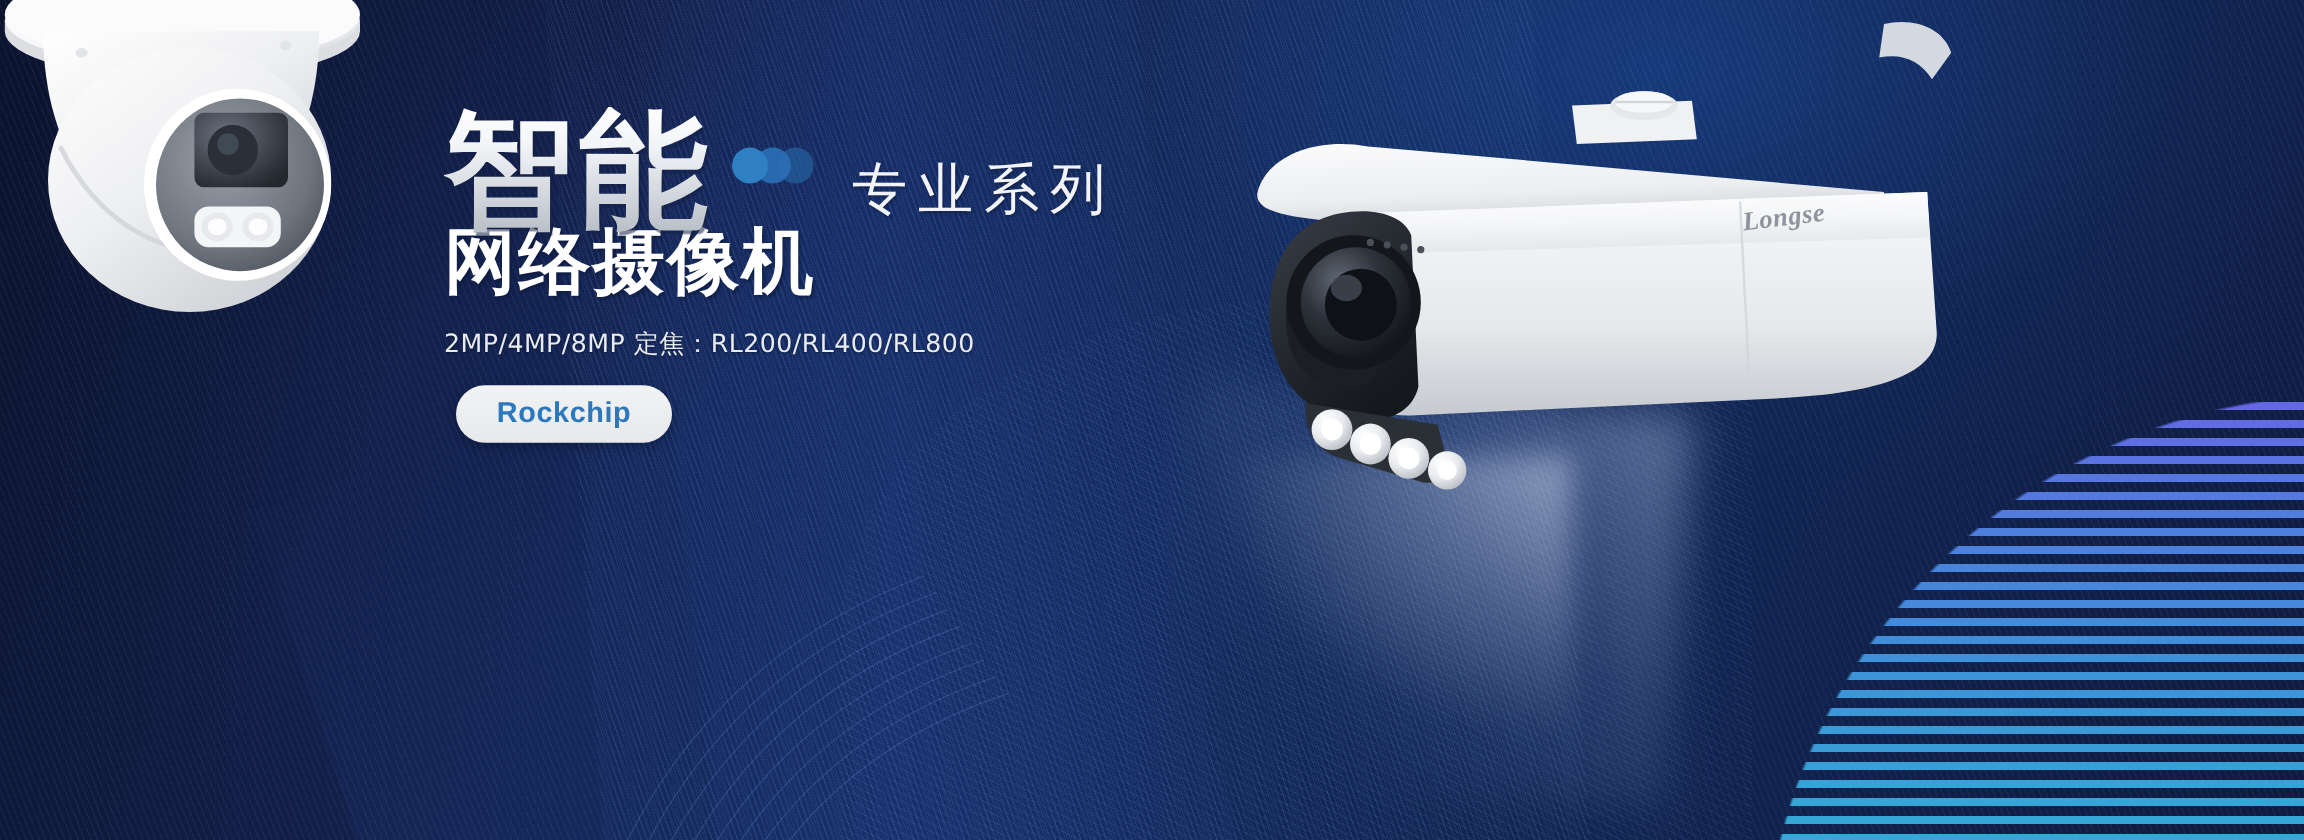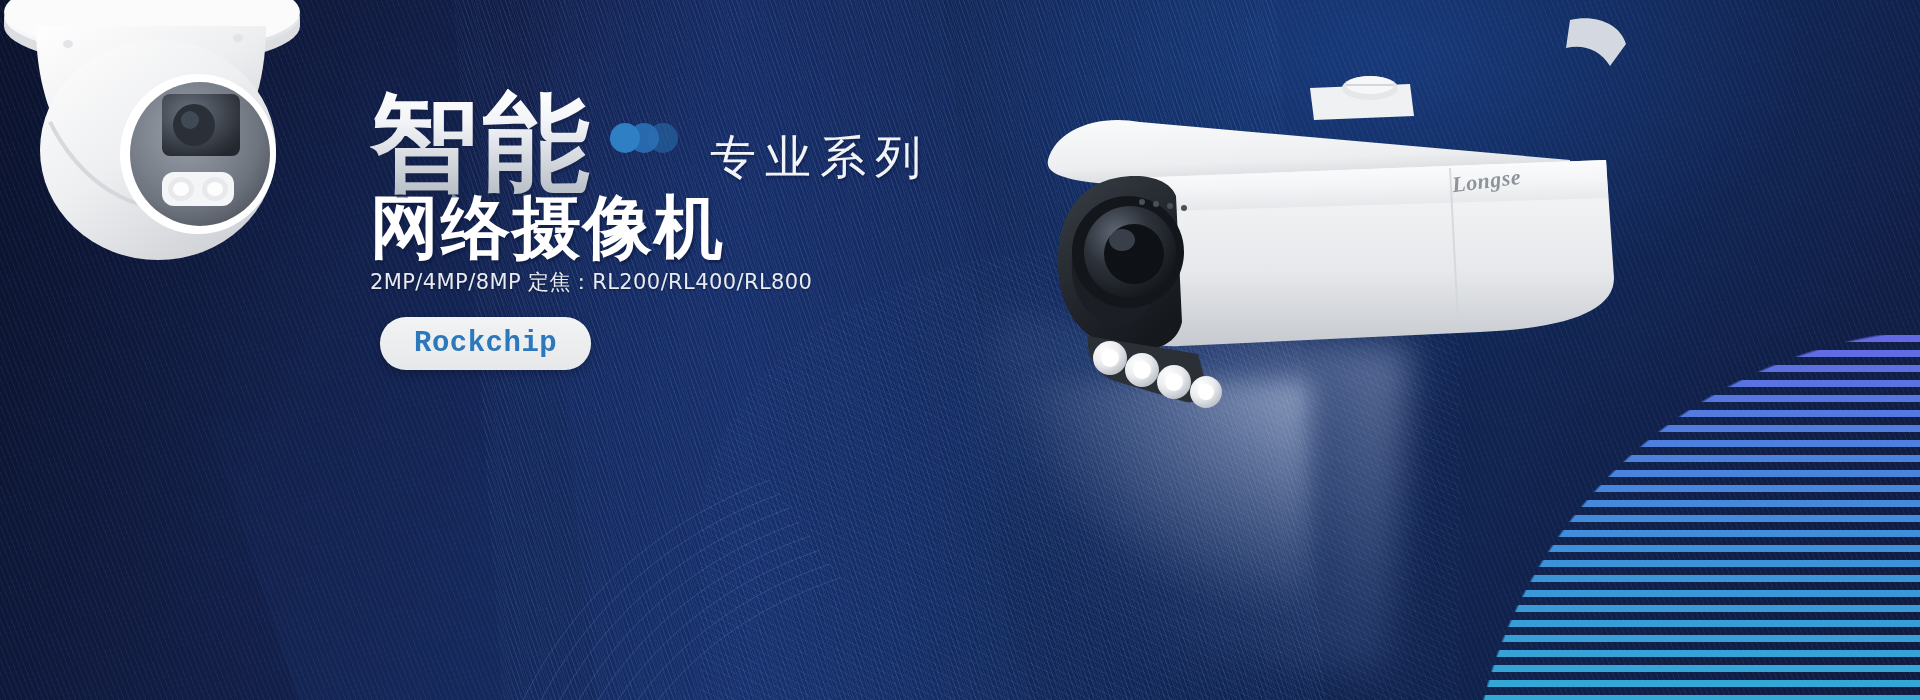--- a/index.html
+++ b/index.html
@@ -118,41 +118,41 @@
   .dot.d3 { left:38px; background:#27629f; opacity:.70; }
 
   .tl-sub {
     font-size:46px; letter-spacing:9px; font-weight:400; color:#f1f3f6;
     margin:0 0 8px 8px; white-space:nowrap;
     font-family:"DejaVu Sans","Liberation Sans",sans-serif;
     text-shadow:1px 2px 3px rgba(10,20,50,.5);
   }
 
   .tl-big {
-    font-size:69px; line-height:1.08; font-weight:700; letter-spacing:2px;
+    font-size:60px; line-height:1.08; font-weight:700; letter-spacing:2px;
     color:#ffffff; margin-top:-6px;
-    font-family:Liberation Serif, serif;
+    font-family:Liberation Mono, monospace;
     text-shadow:2px 3px 2px rgba(14,26,62,.6);
   }
 
-  .specs { }
+  .specs { margin-top:14px; }
   .spec-line {
     font-size:21px; color:#e8ebf0; letter-spacing:.4px; line-height:1.6;
     text-shadow:0 1px 2px rgba(8,16,40,.6);
     font-family:"DejaVu Sans","Liberation Sans",sans-serif;
   }
 
   .chip-badge {
     display:inline-flex; align-items:center; justify-content:center;
     margin-top:18px; margin-left:10px;
     padding:10px 34px; border-radius:26px;
     background:linear-gradient(180deg,#f2f3f5 0%,#e6e8ea 100%);
-    color:#2b78bd; font-size:29px; font-weight:700; letter-spacing:.5px;
+    color:#2b78bd; font-size:24px; font-weight:700; letter-spacing:.5px;
     box-shadow:0 3px 10px rgba(0,0,0,.25);
-    font-family:Liberation Mono, monospace;
+    font-family:Liberation Sans, sans-serif;
   }
 
   
   .cam-dome { position:absolute; left:-10px; top:-18px; width:330px; height:300px; }
   .cam-bullet { position:absolute; left:1010px; top:10px; width:620px; height:430px; }
   .brand-mark {
     position:absolute; left:1452px; top:168px;
     font-size:22px; font-style:italic; font-weight:700;
     color:#8f949c; letter-spacing:.5px;
     transform:rotate(-7deg);

